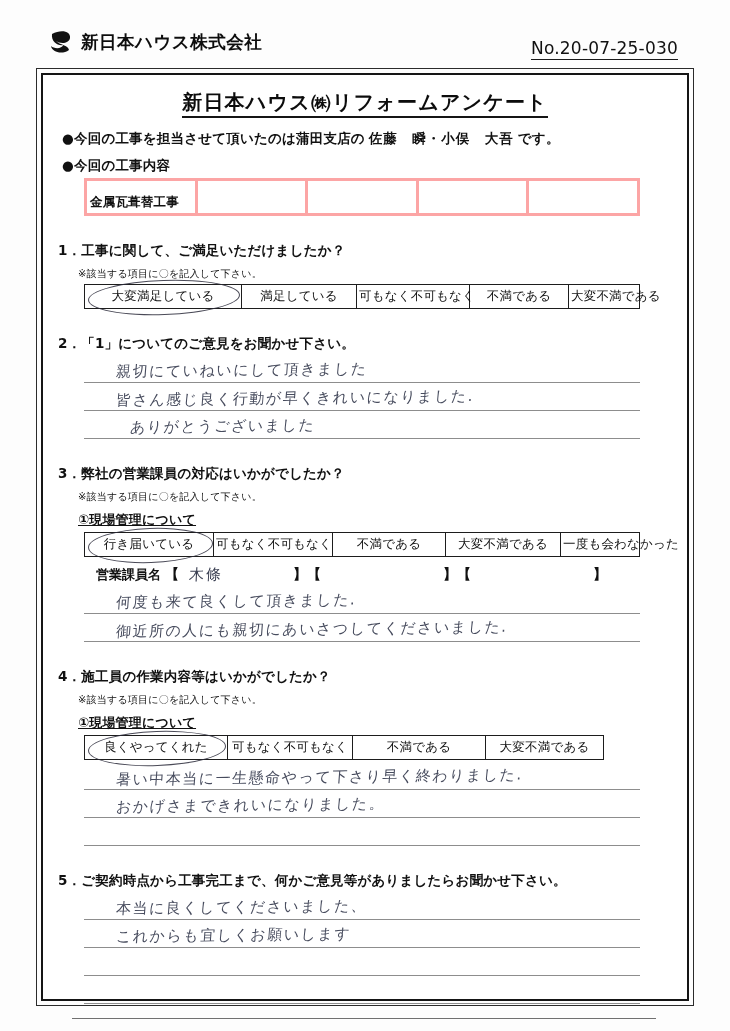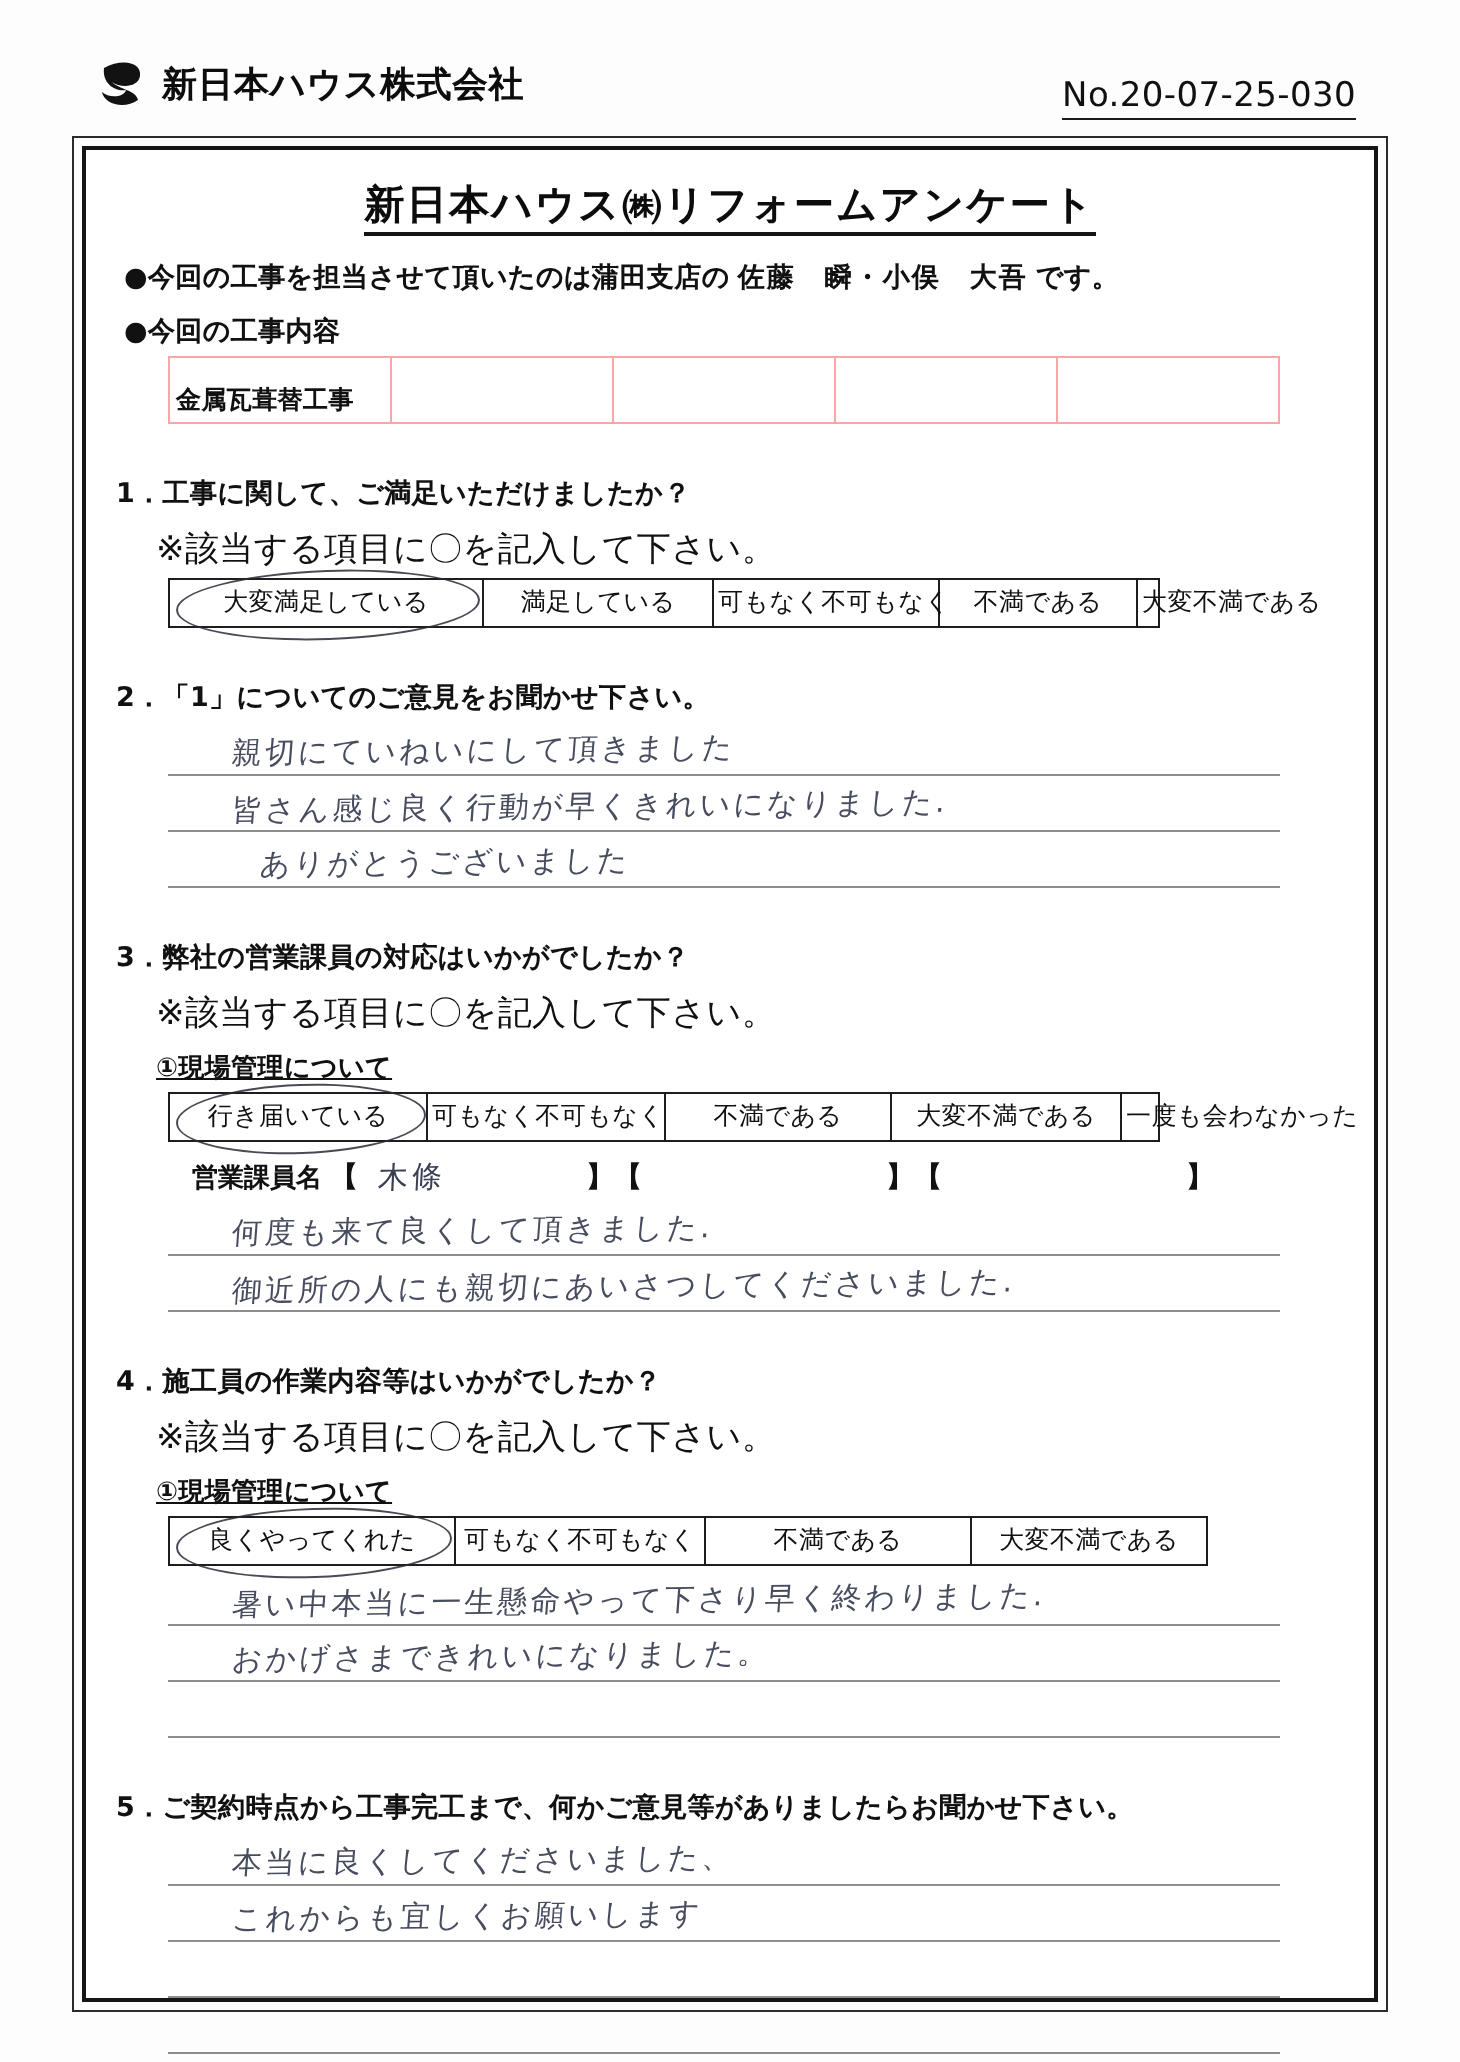--- a/index.html
+++ b/index.html
@@ -117,38 +117,38 @@
   }
 
   
   .work-table {
     margin: 3px 0 0 40px;
     width: 556px;
     border-collapse: collapse;
     table-layout: fixed;
   }
   .work-table td {
-    border: 1px solid #fca5a5;
+    border: 3px solid #fca5a5;
     height: 30px;
     vertical-align: bottom;
     font-size: 12.5px;
     padding: 0 0 2px 3px;
     font-weight: 600;
     letter-spacing: 0.2px;
   }
 
   
   .q {
     font-size: 13.5px;
     font-weight: 700;
     margin: 26px 0 0 14px;
     letter-spacing: 0.2px;
   }
   .q-note {
-    font-size: 17px;
+    font-size: 10px;
     margin: 7px 0 0 34px;
     letter-spacing: 0.2px;
   }
   .sub-label {
     font-size: 13px;
     font-weight: 700;
     margin: 7px 0 0 34px;
     letter-spacing: 0.2px;
   }
   .sub-label u { text-decoration: underline; }
@@ -162,21 +162,21 @@
   .opt-table td {
     border: 1px solid #1d1d1d;
     height: 23px;
     text-align: center;
     font-size: 12.5px;
     letter-spacing: 0.2px;
     position: relative;
     white-space: nowrap;
     padding: 0 2px;
   }
-  .opt-table.w556 { width: 496px; border-radius: 10px; }
+  .opt-table.w556 { width: 556px; border-radius: 10px; }
   .opt-table.w520 { width: 520px; }
 
   
   .circled::after {
     content: "";
     position: absolute;
     left: 2%;
     top: -22%;
     width: 96%;
     height: 142%;

